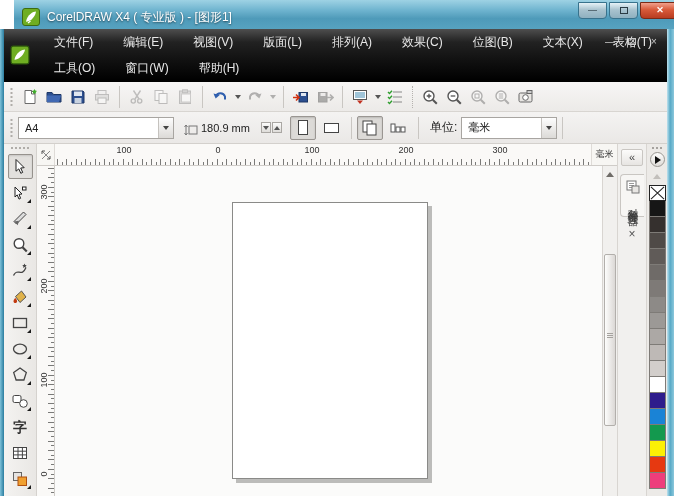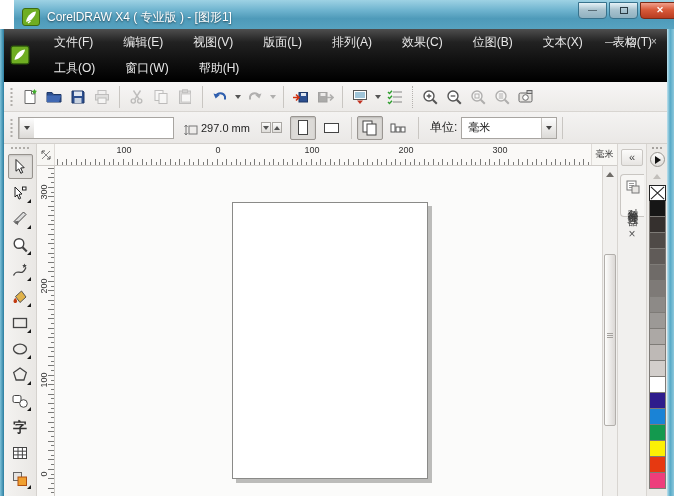--- a/index.html
+++ b/index.html
@@ -373,34 +373,35 @@
               <rect x="10" y="2.5" width="5" height="3" fill="#ccc" stroke="#666"></rect>
             </svg>
           </span>
         </div>
       </div>
   </div>
 
   <div id="propbar">
     <div class="grip-v"></div>
     <div id="preset-combo" class="combo">
+      <span class="val">A4</span>
       <span class="cbtn">
           <i></i>
         </span>
     </div>
     <div class="sizecol">
       <div class="sizerow">
         <span class="sicon">
           <svg viewBox="0 0 14 12">
               <path d="M2 1v10" stroke="#777"></path>
               <path d="M2 1l-1.5 2M2 1l1.5 2M2 11l-1.5-2M2 11l1.5-2" stroke="#777" fill="none"></path>
               <rect x="5" y="2" width="8" height="8" fill="none" stroke="#777"></rect>
             </svg>
         </span>
-        <span class="sval">297.0 mm</span>
+        <span class="sval">180.9 mm</span>
         <span class="spinpair">
             <span class="spinbtn">
               <i class="dn"></i>
             </span>
             <span class="spinbtn">
               <i class="up"></i>
             </span>
           </span>
       </div>
     </div>

